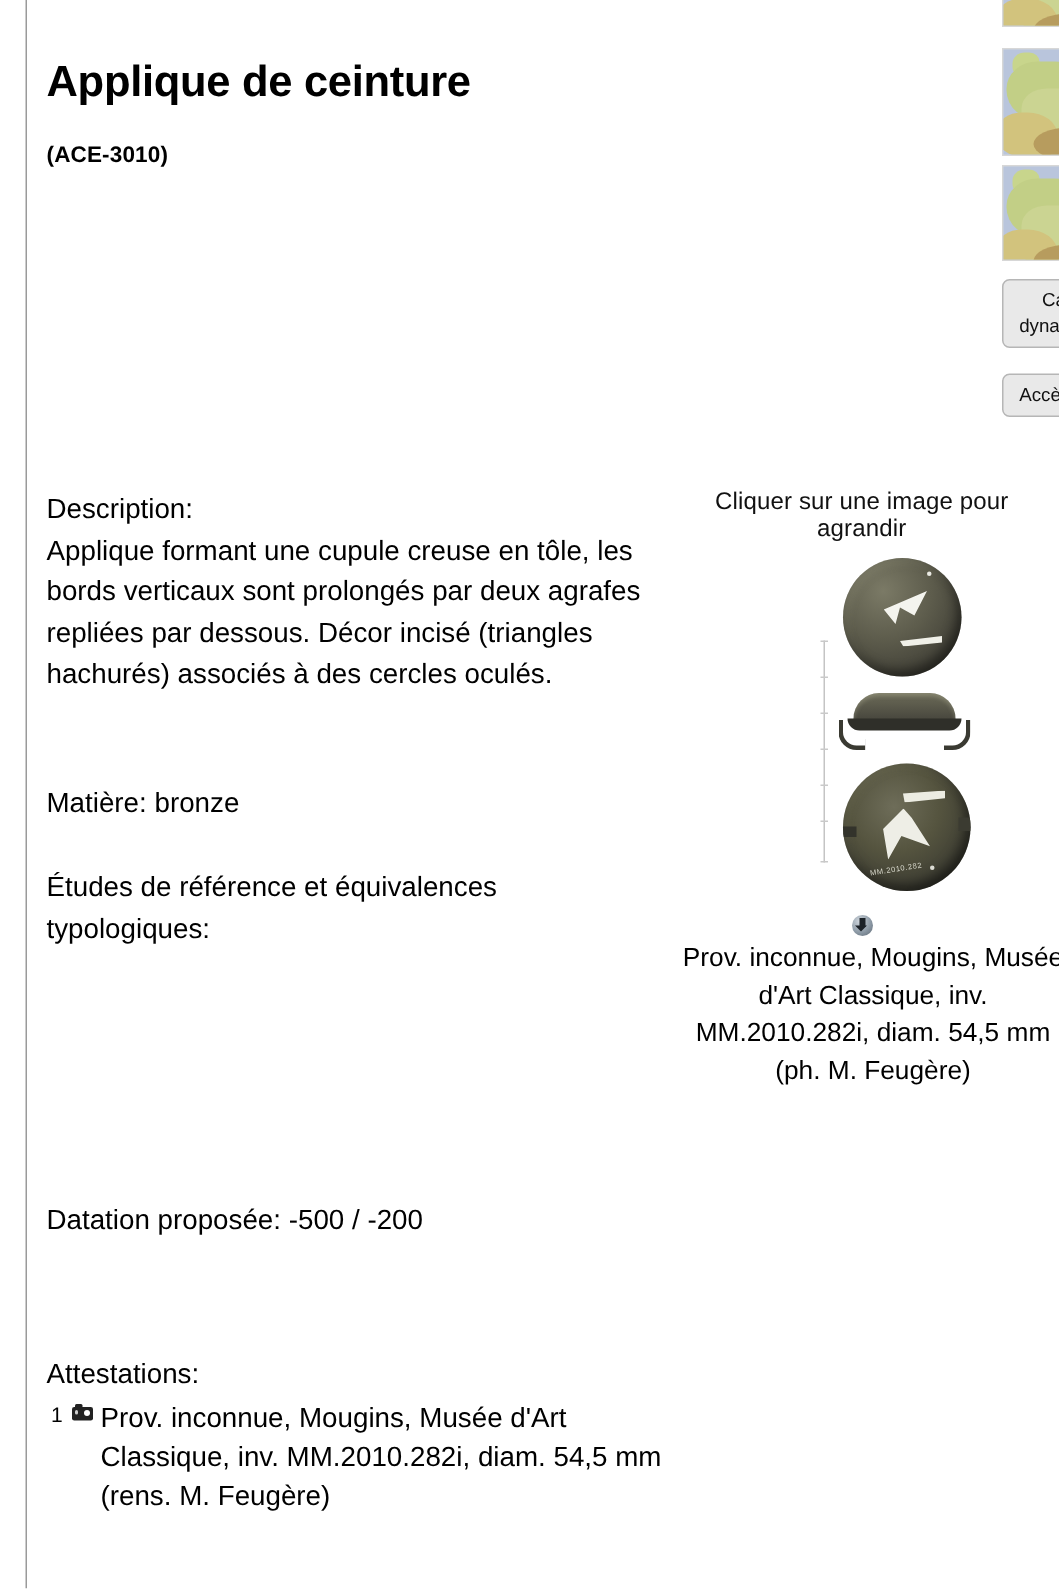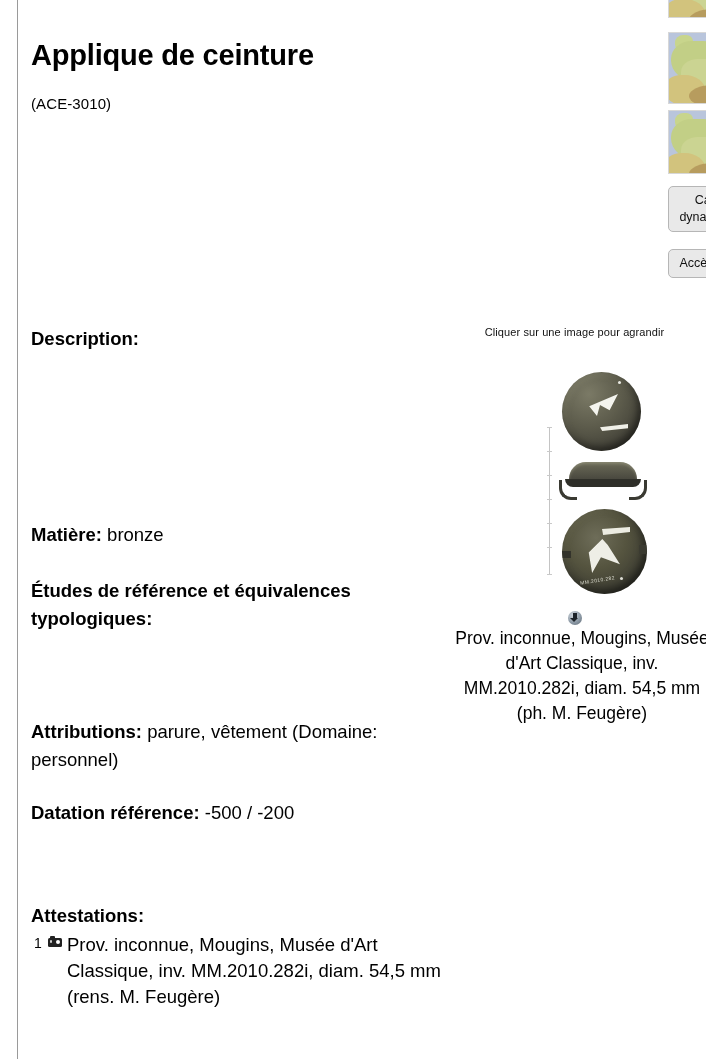--- a/index.html
+++ b/index.html
@@ -43,34 +43,34 @@
   .record-title {
     font-size: 29px;
     font-weight: bold;
     line-height: 34px;
     letter-spacing: -0.2px;
     margin: 38px 0 0 0;
     color: #000;
   }
   .record-code {
     font-size: 15px;
-    font-weight: normal;
+    font-weight: bold;
     margin: 23px 0 0 0;
     letter-spacing: 0.1px;
   }
 
   .field-block {
     position: absolute;
     left: 0;
     width: 412px;
     font-size: 18.5px;
     line-height: 27.5px;
   }
   .field-label {
-    font-weight: bold;
+    font-weight: normal;
   }
   .field-value {
     font-weight: normal;
   }
 
   #blk-description { top: 325px; }
   #blk-matiere     { top: 521px; }
   #blk-etudes      { top: 577px; width: 400px; }
   #blk-attributions{ top: 718px; }
   #blk-datation    { top: 799px; }
@@ -143,21 +143,21 @@
     top: 0;
     width: 255px;
     height: 1059px;
   }
   .zoom-hint {
     position: absolute;
     top: 326px;
     left: 0;
     width: 247px;
     text-align: center;
-    font-size: 11px;
+    font-size: 16px;
     color: #111;
     letter-spacing: 0.1px;
   }
 
   
   #artifact {
     position: absolute;
     top: 372px;
     left: 94px;
     width: 120px;
@@ -396,37 +396,35 @@
 
   <div id="left-rule"></div>
 
   <div id="text-col">
 
     <h1 class="record-title">Applique de ceinture</h1>
     <div class="record-code">(ACE-3010)</div>
 
     <div class="field-block" id="blk-description">
       <span class="field-label">Description</span><span class="field-label">:</span><br>
+      <span class="field-value">Applique formant une cupule creuse en tôle, les bords verticaux sont prolongés par deux agrafes repliées par dessous. Décor incisé (triangles hachurés) associés à des cercles oculés.</span>
     </div>
 
     <div class="field-block" id="blk-etudes">
       <span class="field-label">Études de référence et équivalences typologiques</span><span class="field-label">:</span>
       <span class="field-value"></span>
     </div>
 
     <div class="field-block" id="blk-matiere">
       <span class="field-label">Matière</span><span class="field-label">: </span><span class="field-value">bronze</span>
     </div>
 
-    <div class="field-block" id="blk-attributions">
-      <span class="field-label">Attributions</span><span class="field-label">: </span><span class="field-value">parure, vêtement (Domaine: personnel)</span>
-    </div>
 
     <div class="field-block" id="blk-datation">
-      <span class="field-label">Datation référence</span><span class="field-label">: </span><span class="field-value">-500 / -200</span>
+      <span class="field-label">Datation proposée</span><span class="field-label">: </span><span class="field-value">-500 / -200</span>
     </div>
 
     <div class="field-block" id="blk-attestations">
       <span class="field-label">Attestations</span><span class="field-label">:</span>
       <ul class="att-list">
         <li class="att-item">
           <span class="att-num">1</span>
           <span class="att-cam">
             <span class="cam-body"></span>
             <span class="cam-hump"></span>

